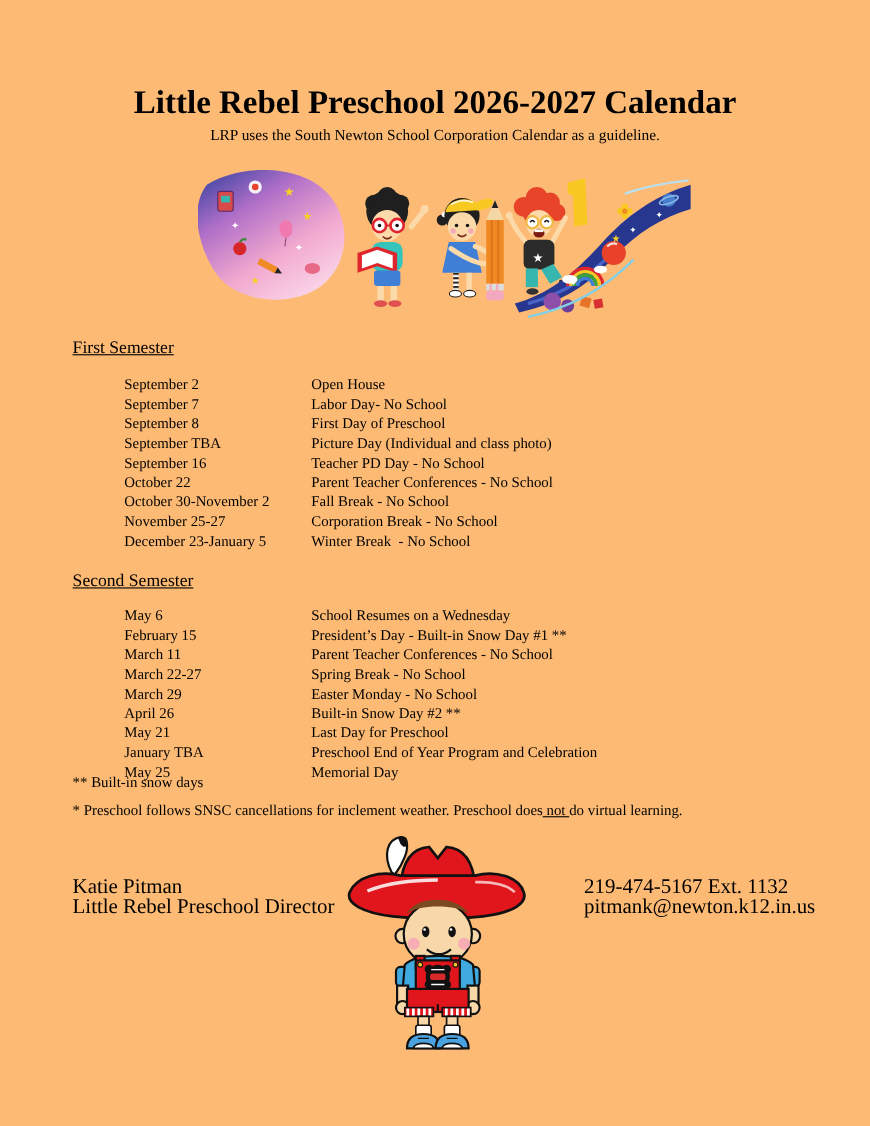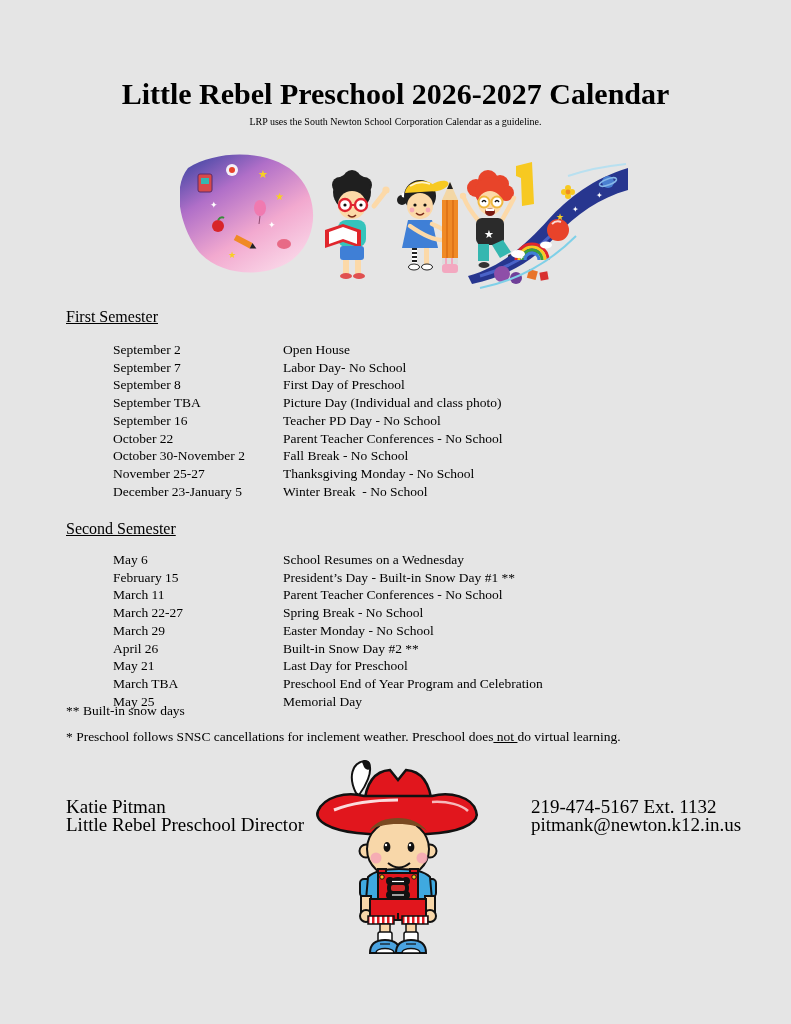--- a/index.html
+++ b/index.html
@@ -1,20 +1,20 @@
 <!DOCTYPE html>
 <html><head>
 <meta charset="utf-8">
 <style>
   html,body{margin:0;padding:0;background:#ffffff;}
-  #page{position:relative;width:791px;height:1024px;background:#e5e5e5;overflow:hidden;
+  #page{position:relative;width:791px;height:1024px;background:#fdba74;overflow:hidden;
         font-family:"Liberation Serif",serif;color:#000;}
   .title{position:absolute;top:77px;left:0;width:100%;text-align:center;
          font-size:30px;font-weight:bold;}
-  .subtitle{position:absolute;top:116px;left:0;width:100%;text-align:center;font-size:10px;}
+  .subtitle{position:absolute;top:116px;left:0;width:100%;text-align:center;font-size:14px;}
   .sec-heading{position:absolute;left:66px;font-size:16px;font-weight:normal;text-decoration:underline;}
   .rows{position:absolute;left:66px;width:700px;font-size:13.5px;}
   .row{position:relative;height:17.72px;line-height:17.72px;}
   .date{position:absolute;left:47px;white-space:pre;}
   .event{position:absolute;left:217px;white-space:pre;}
   .footnote{position:absolute;left:66px;font-size:13.5px;white-space:pre;}
   .u{text-decoration:underline;margin-top:33px;}
   .contact{position:absolute;font-size:19px;line-height:18.2px;}
   .abs-svg{position:absolute;}
 </style>
@@ -200,21 +200,21 @@
     <div class="row">
         <span class="date">October 22</span>
         <span class="event">Parent Teacher Conferences - No School</span>
       </div>
     <div class="row">
         <span class="date">October 30-November 2</span>
         <span class="event">Fall Break - No School</span>
       </div>
     <div class="row">
         <span class="date">November 25-27</span>
-        <span class="event">Thanksgiving Monday - No School</span>
+        <span class="event">Corporation Break - No School</span>
       </div>
     <div class="row">
         <span class="date">December 23-January 5</span>
         <span class="event">Winter Break  - No School</span>
       </div>
   </div>
 
   <div class="sec-heading" style="top:520px;">Second Semester</div>
   <div class="rows" style="top:551px;">
     <div class="row">
@@ -239,21 +239,21 @@
       </div>
     <div class="row">
         <span class="date">April 26</span>
         <span class="event">Built-in Snow Day #2 **</span>
       </div>
     <div class="row">
         <span class="date">May 21</span>
         <span class="event">Last Day for Preschool</span>
       </div>
     <div class="row">
-        <span class="date">March TBA</span>
+        <span class="date">January TBA</span>
         <span class="event">Preschool End of Year Program and Celebration</span>
       </div>
     <div class="row">
         <span class="date">May 25</span>
         <span class="event">Memorial Day</span>
       </div>
   </div>
 
   <div class="footnote" style="top:729px;"><span>* Preschool follows SNSC cancellations for inclement weather. Preschool does</span><span class="u"> not </span><span>do virtual learning.</span></div>
   <div class="footnote" style="top:703px;">** Built-in snow days</div>

